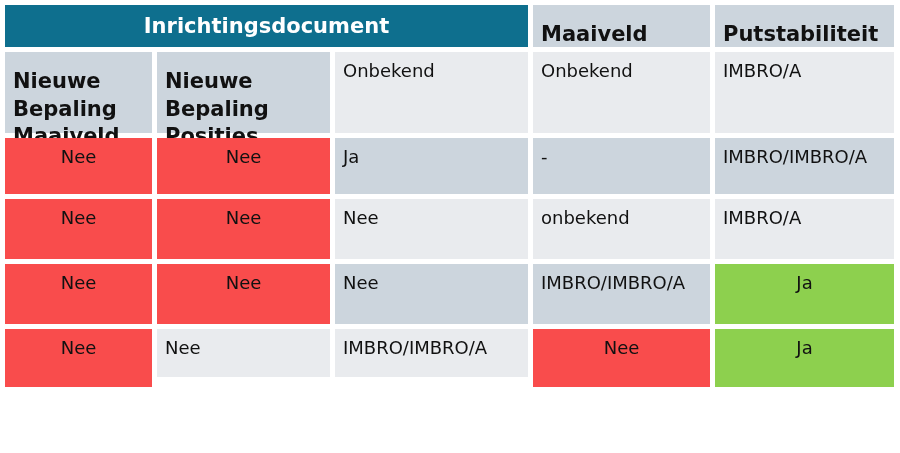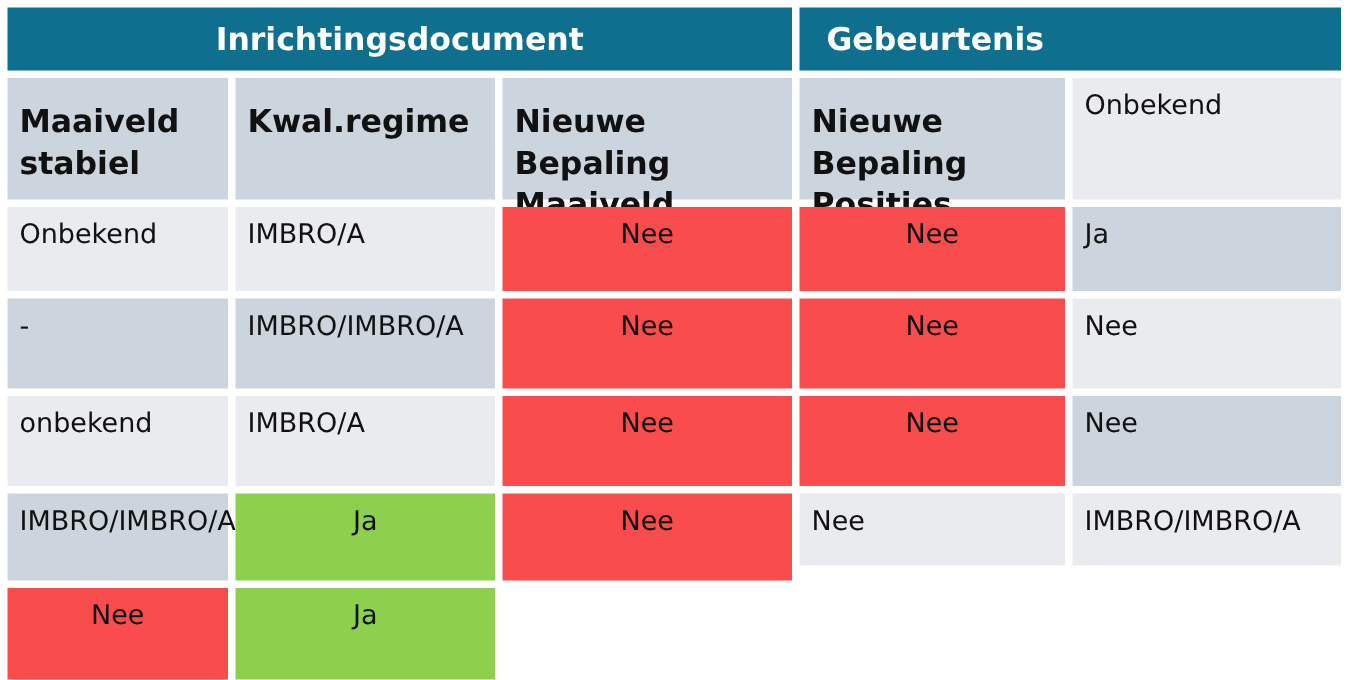--- a/index.html
+++ b/index.html
@@ -55,25 +55,24 @@
   .no  { background: var(--no-red, #f94c4c); }
   .yes { background: var(--yes-green, #8dd04e); }
   .short { height: calc(100% - 10px); }
 </style>
 </head>
 <body>
 
 <div class="table-wrap">
 
   <div class="gh gh-left">Inrichtingsdocument</div>
-  <div class="gh gh-right">Gebeurtenis</div>
 
   <div class="ch">Maaiveld
 stabiel</div>
-  <div class="ch">Kwal.regime</div>
+  <div class="ch">Putstabiliteit</div>
   <div class="ch">Nieuwe
 Bepaling
 Maaiveld</div>
   <div class="ch">Nieuwe
 Bepaling
 Posities</div>
 
   <div class="cell light">Onbekend</div>
   <div class="cell light">Onbekend</div>
   <div class="cell light">IMBRO/A</div>

